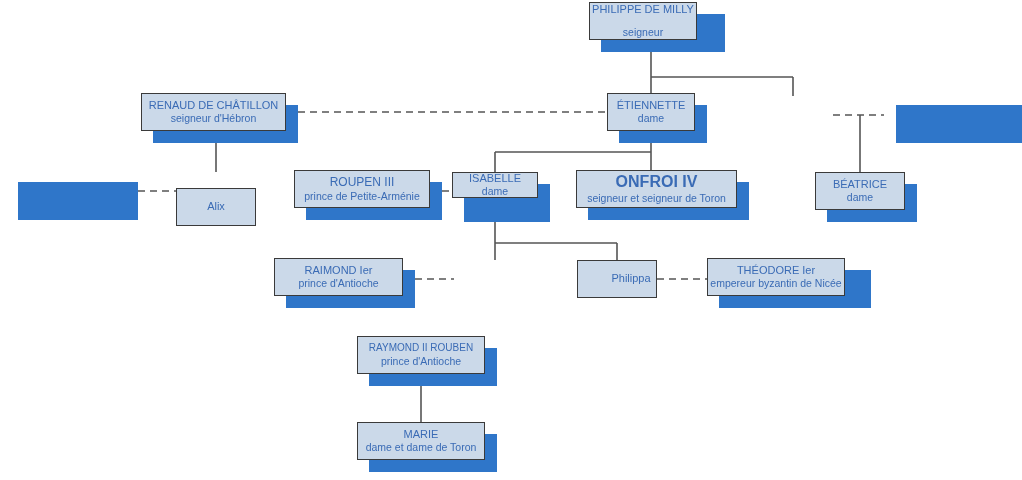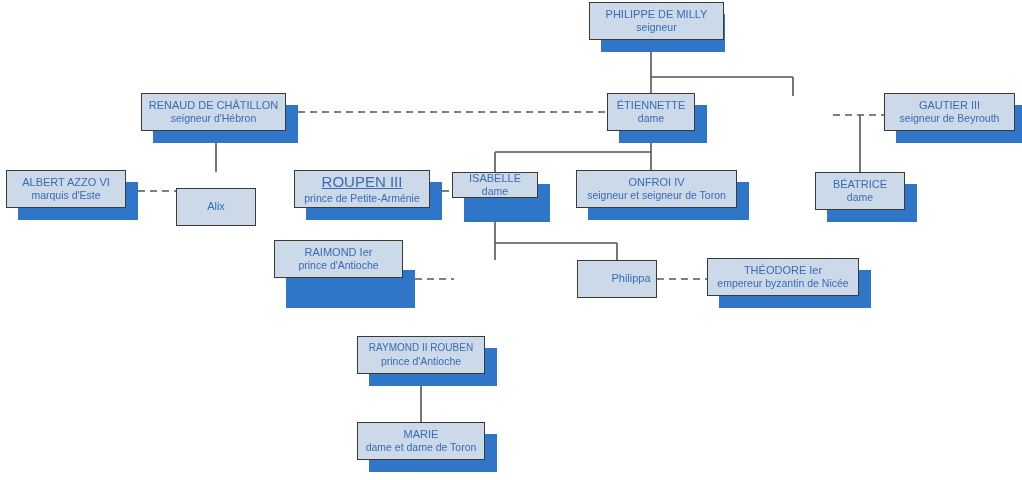--- a/index.html
+++ b/index.html
@@ -96,81 +96,73 @@
   <div class="shadow" style="left:18px;top:182px;width:120px;height:38px;"></div>
   <div class="shadow" style="left:306px;top:182px;width:136px;height:38px;"></div>
   <div class="shadow" style="left:464px;top:184px;width:86px;height:38px;"></div>
   <div class="shadow" style="left:588px;top:182px;width:161px;height:38px;"></div>
   <div class="shadow" style="left:827px;top:184px;width:90px;height:38px;"></div>
   <div class="shadow" style="left:286px;top:270px;width:129px;height:38px;"></div>
   <div class="shadow" style="left:719px;top:270px;width:152px;height:38px;"></div>
   <div class="shadow" style="left:369px;top:348px;width:128px;height:38px;"></div>
   <div class="shadow" style="left:369px;top:434px;width:128px;height:38px;"></div>
 
-  <div class="node" style="left:589px;top:2px;width:135px;height:38px;">
+  <div class="node" style="left:589px;top:2px;width:108px;height:38px;justify-content:space-between;">
     <span class="nm" style="font-size:11px;">PHILIPPE DE MILLY</span>
     <span class="sub" style="font-size:10.5px;">seigneur</span>
   </div>
 
   <div class="node" style="left:141px;top:93px;width:145px;height:38px;">
     <span class="nm" style="font-size:11px;">RENAUD DE CHÂTILLON</span>
     <span class="sub" style="font-size:10.5px;">seigneur d'Hébron</span>
   </div>
 
   <div class="node" style="left:607px;top:93px;width:88px;height:38px;">
     <span class="nm" style="font-size:11px;">ÉTIENNETTE</span>
     <span class="sub" style="font-size:10.5px;">dame</span>
   </div>
 
 
-  <div class="node" style="left:884px;top:93px;width:131px;height:38px;">
-    <span class="nm" style="font-size:11px;">GAUTIER III</span>
-    <span class="sub" style="font-size:10.5px;">seigneur de Beyrouth</span>
-  </div>
 
-  <div class="node" style="left:6px;top:170px;width:120px;height:38px;">
-    <span class="nm" style="font-size:11px;">ALBERT AZZO VI</span>
-    <span class="sub" style="font-size:10.5px;">marquis d'Este</span>
-  </div>
 
   <div class="node" style="left:176px;top:172px;width:80px;height:38px;margin-top:16px;">
     <span class="nm" style="font-size:11px;">Alix</span>
   </div>
 
   <div class="node" style="left:294px;top:170px;width:136px;height:38px;">
-    <span class="nm" style="font-size:15px;text-decoration:underline;">ROUPEN III</span>
+    <span class="nm" style="font-size:12px;">ROUPEN III</span>
     <span class="sub" style="font-size:10.5px;">prince de Petite-Arménie</span>
   </div>
 
   <div class="node" style="left:452px;top:172px;width:86px;height:26px;">
     <span class="nm" style="font-size:11px;">ISABELLE</span>
     <span class="sub" style="font-size:10.5px;">dame</span>
   </div>
 
   <div class="node" style="left:576px;top:170px;width:161px;height:38px;">
-    <span class="nm" style="font-size:11px;">ONFROI IV</span>
+    <span class="nm" style="font-size:16px;font-weight:bold;">ONFROI IV</span>
     <span class="sub" style="font-size:10.5px;">seigneur et seigneur de Toron</span>
   </div>
 
   <div class="node" style="left:815px;top:172px;width:90px;height:38px;">
     <span class="nm" style="font-size:11px;">BÉATRICE</span>
     <span class="sub" style="font-size:10.5px;">dame</span>
   </div>
 
-  <div class="node" style="left:274px;top:240px;width:129px;height:38px;">
+  <div class="node" style="left:274px;top:258px;width:129px;height:38px;">
     <span class="nm" style="font-size:11px;">RAIMOND Ier</span>
     <span class="sub" style="font-size:10.5px;">prince d'Antioche</span>
   </div>
 
 
   <div class="node" style="left:577px;top:260px;width:80px;height:38px;">
     <span class="nm" style="font-size:11px;margin-left:28px;">Philippa</span>
   </div>
 
-  <div class="node" style="left:707px;top:258px;width:152px;height:38px;">
+  <div class="node" style="left:707px;top:258px;width:138px;height:38px;">
     <span class="nm" style="font-size:11px;">THÉODORE Ier</span>
     <span class="sub" style="font-size:10.5px;">empereur byzantin de Nicée</span>
   </div>
 
   <div class="node" style="left:357px;top:336px;width:128px;height:38px;">
     <span class="nm" style="font-size:10px;">RAYMOND II ROUBEN</span>
     <span class="sub" style="font-size:10.5px;">prince d'Antioche</span>
   </div>
 
   <div class="node" style="left:357px;top:422px;width:128px;height:38px;">

